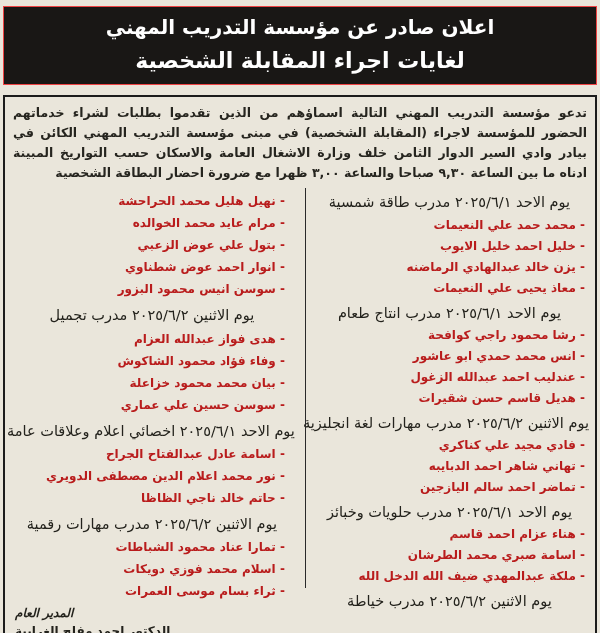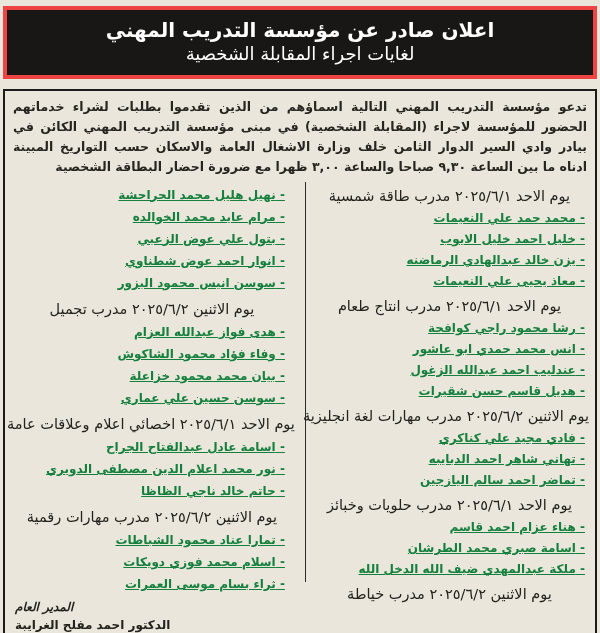--- a/index.html
+++ b/index.html
@@ -13,24 +13,24 @@
     box-sizing: border-box;
     width: 600px; height: 633px;
     background: #eae6db;
     padding: 6px 3px 8px 3px;
   }
   .banner {
     background: #191715;
     color: #ffffff;
     text-align: center;
     padding: 8px 4px 10px 4px;
-    border: 4px solid #ef4444;
+    border: 1px solid #ef4444;
   }
   .banner .l1 { font-size: 20px; font-weight: bold; line-height: 1.25; }
-  .banner .l2 { font-size: 18px; font-weight: normal; line-height: 1.2; margin-top: 0; }
+  .banner .l2 { font-size: 22px; font-weight: bold; line-height: 1.2; margin-top: 8px; }
   .frame {
     box-sizing: border-box;
     margin-top: 10px;
     border: 2px solid #1c1c1c;
     height: 553px;
     display: flex;
     flex-direction: column;
     background: #eae6db;
   }
   .intro {
@@ -58,26 +58,25 @@
     color: #23221c;
     text-align: center;
     margin: 5px 0 3px 0;
     line-height: 1.25;
     white-space: nowrap;
   }
   .col-left .sec-h { margin: 6px 0 3px 0; }
   .item {
     font-size: 12px;
     font-weight: 700;
-    color: #15803d;
+    color: #b91c1c;
     line-height: 21px;
     text-align: start;
     padding-inline-start: 4px;
     white-space: nowrap;
-    text-decoration: underline;
   }
   .col-left .item { line-height: 22px; padding-inline-start: 10px; }
   .item::before { content: "- "; }
   .footer {
     padding: 2px 10px 6px 10px;
     text-align: left;
     direction: rtl;
   }
   .footer .f1 { font-size: 12px; font-weight: 800; color: #23221c; line-height: 1.5; font-style: italic; }
   .footer .f2 { font-size: 12px; font-weight: 800; color: #23221c; line-height: 1.5; }

